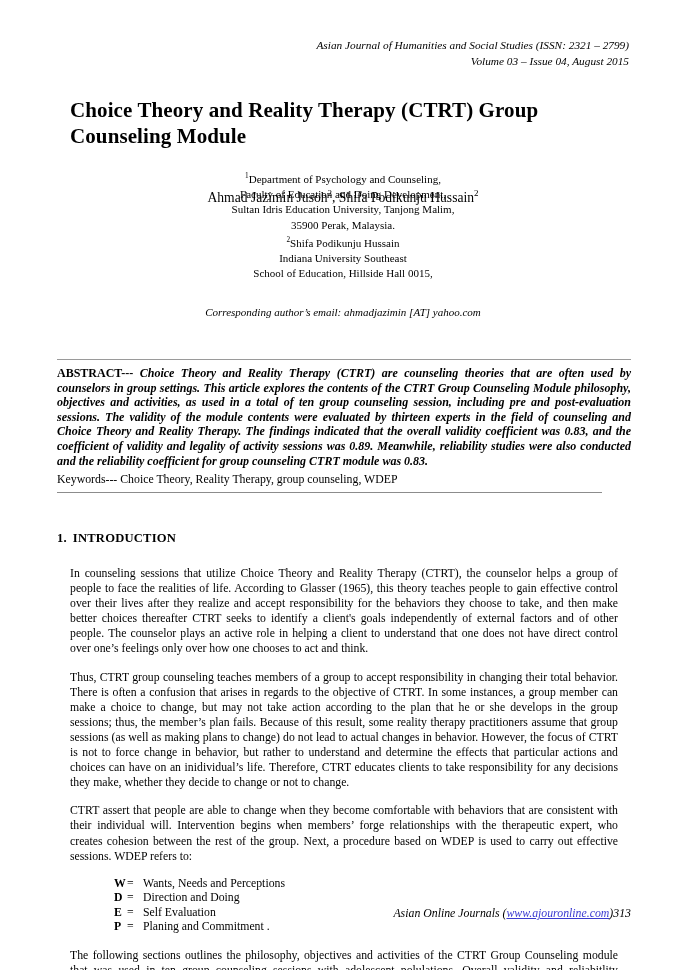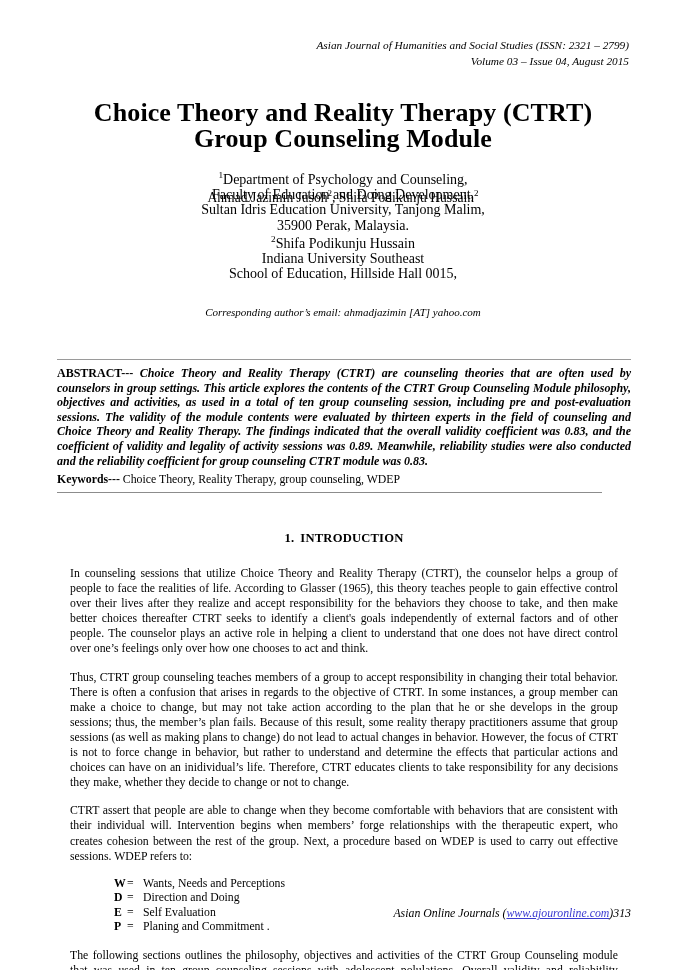--- a/index.html
+++ b/index.html
@@ -36,23 +36,23 @@
     line-height: 15.5px;
   }
   .runhead div { white-space: nowrap; }
 
   
   .title {
     position: absolute;
     top: 83px;
     left: 70px;
     right: 70px;
-    text-align: center;
-    font-weight: bold;
-    font-size: 26px;
+    text-align: left;
+    font-weight: bold;
+    font-size: 21px;
     line-height: 26px;
     letter-spacing: 0.1px;
   }
 
   
   .authors {
     position: absolute;
     top: 141px;
     left: 57px;
     right: 57px;
@@ -62,21 +62,21 @@
     margin-top: 48px;
   }
   sup { font-size: 0.66em; vertical-align: super; line-height: 0; }
 
   
   .affil {
     position: absolute;
     left: 57px;
     right: 57px;
     text-align: center;
-    font-size: 14px;
+    font-size: 11px;
     line-height: 15.2px;
   }
   .affil-1 { top: 172px; }
   .affil-2 { top: 236px; }
 
   
   .corresp {
     position: absolute;
     top: 306px;
     left: 57px;
@@ -123,29 +123,29 @@
 
   
   .keywords {
     position: absolute;
     top: 472px;
     left: 57px;
     width: 574px;
     font-size: 11.8px;
     line-height: 15px;
   }
-  .keywords .kw-label { font-weight: bold; }
+  .keywords .kw-label { font-weight: normal; }
 
   
   .sec-head {
     position: absolute;
     top: 531px;
     left: 57px;
     width: 574px;
-    text-align: center;
+    text-align: left;
     font-weight: bold;
     font-size: 12.6px;
     letter-spacing: 0.2px;
   }
   .sec-head .num { margin-right: 6px; }
 
   
   .body {
     position: absolute;
     top: 553px;

